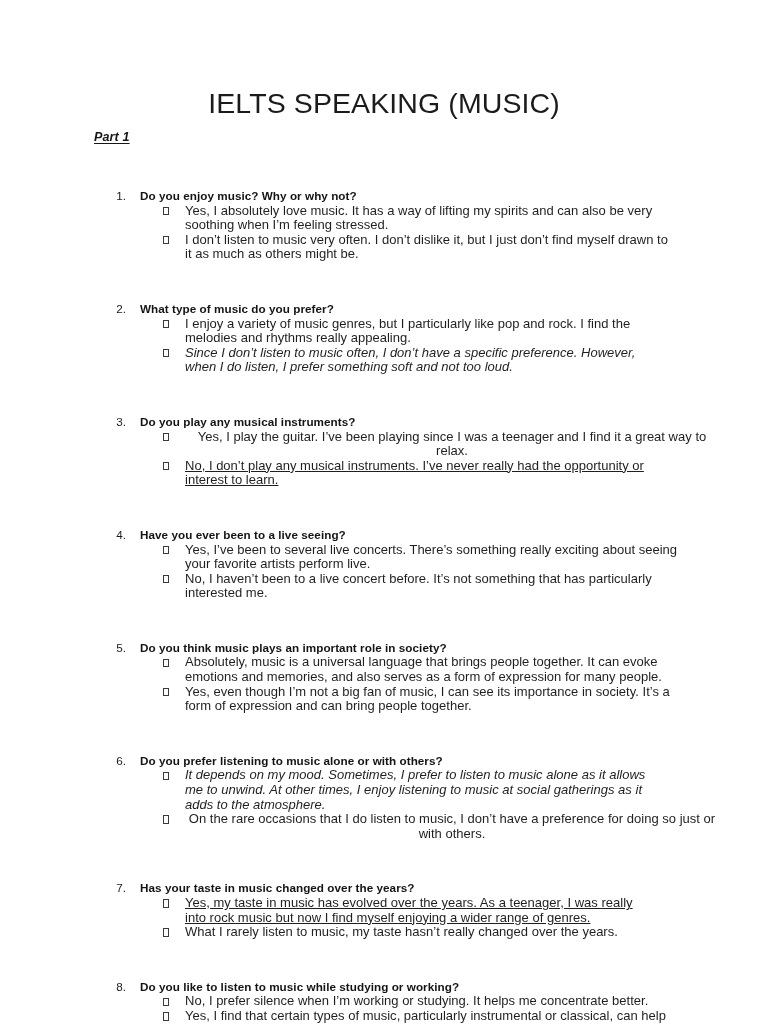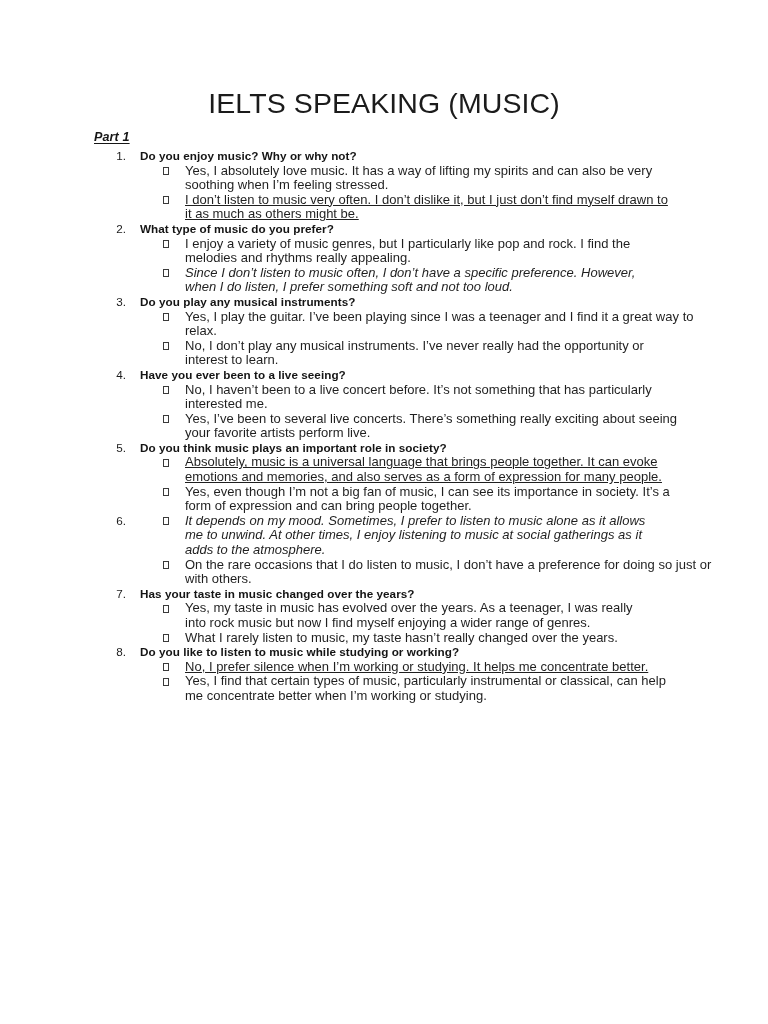--- a/index.html
+++ b/index.html
@@ -78,20 +78,21 @@
     font-weight: normal;
   }
 
   .q-text {
     font-size: 11.7px;
     line-height: 14.6px;
     font-weight: bold;
     color: #141414;
     letter-spacing: 0.05px;
     padding-right: 94px;
+    margin-top: 40px;
   }
 
   .answer-list {
     margin: 0;
     padding: 0;
     list-style: none;
   }
 
   .answer-item {
     position: relative;
@@ -114,25 +115,25 @@
   }
 
   .answer-text {
     display: block;
     padding-right: 0;
   }
 
   
   .qa-item .answer-list { padding-right: 0; }
   .answer-item.w-a  { max-width: 489px; }
-  .answer-item.w-b  { max-width: 492px; text-decoration: underline; }
+  .answer-item.w-b  { max-width: 492px; }
   .answer-item.w-c  { max-width: 487px; }
   .answer-item.w-d  { max-width: 478px; font-style: italic; }
-  .answer-item.w-e  { max-width: 534px; }
-  .answer-item.w-f  { max-width: 470px; }
+  .answer-item.w-e  { max-width: 534px; text-align: center; }
+  .answer-item.w-f  { max-width: 470px; text-decoration: underline; }
   .answer-item.w-g  { max-width: 496px; }
 </style>
 </head>
 <body>
 
 <div class="page">
 
   <div class="doc-title">IELTS SPEAKING (MUSIC)</div>
 
   <div class="section-label">Part 1</div>
@@ -177,46 +178,47 @@
           <li class="answer-item w-f">
             <span class="bullet-box"></span>
             <span class="answer-text">No, I don’t play any musical instruments. I’ve never really had the opportunity or interest to learn.</span>
           </li>
         </ul>
       </div>
       <div class="qa-item">
         <div class="q-number">4.</div>
         <div class="q-text">Have you ever been to a live seeing?</div>
         <ul class="answer-list">
+          <li class="answer-item w-g">
+            <span class="bullet-box"></span>
+            <span class="answer-text">Yes, I’ve been to several live concerts. There’s something really exciting about seeing your favorite artists perform live.</span>
+          </li>
           <li class="answer-item w-a">
             <span class="bullet-box"></span>
             <span class="answer-text">No, I haven’t been to a live concert before. It’s not something that has particularly interested me.</span>
-          </li>
-          <li class="answer-item w-g">
-            <span class="bullet-box"></span>
-            <span class="answer-text">Yes, I’ve been to several live concerts. There’s something really exciting about seeing your favorite artists perform live.</span>
           </li>
         </ul>
       </div>
       <div class="qa-item">
         <div class="q-number">5.</div>
         <div class="q-text">Do you think music plays an important role in society?</div>
         <ul class="answer-list">
           <li class="answer-item w-b">
             <span class="bullet-box"></span>
             <span class="answer-text">Absolutely, music is a universal language that brings people together. It can evoke emotions and memories, and also serves as a form of expression for many people.</span>
           </li>
           <li class="answer-item w-c">
             <span class="bullet-box"></span>
             <span class="answer-text">Yes, even though I’m not a big fan of music, I can see its importance in society. It’s a form of expression and can bring people together.</span>
           </li>
         </ul>
       </div>
       <div class="qa-item">
         <div class="q-number">6.</div>
+        <div class="q-text">Do you prefer listening to music alone or with others?</div>
         <ul class="answer-list">
           <li class="answer-item w-d">
             <span class="bullet-box"></span>
             <span class="answer-text">It depends on my mood. Sometimes, I prefer to listen to music alone as it allows me to unwind. At other times, I enjoy listening to music at social gatherings as it adds to the atmosphere.</span>
           </li>
           <li class="answer-item w-e">
             <span class="bullet-box"></span>
             <span class="answer-text">On the rare occasions that I do listen to music, I don’t have a preference for doing so just or with others.</span>
           </li>
         </ul>

